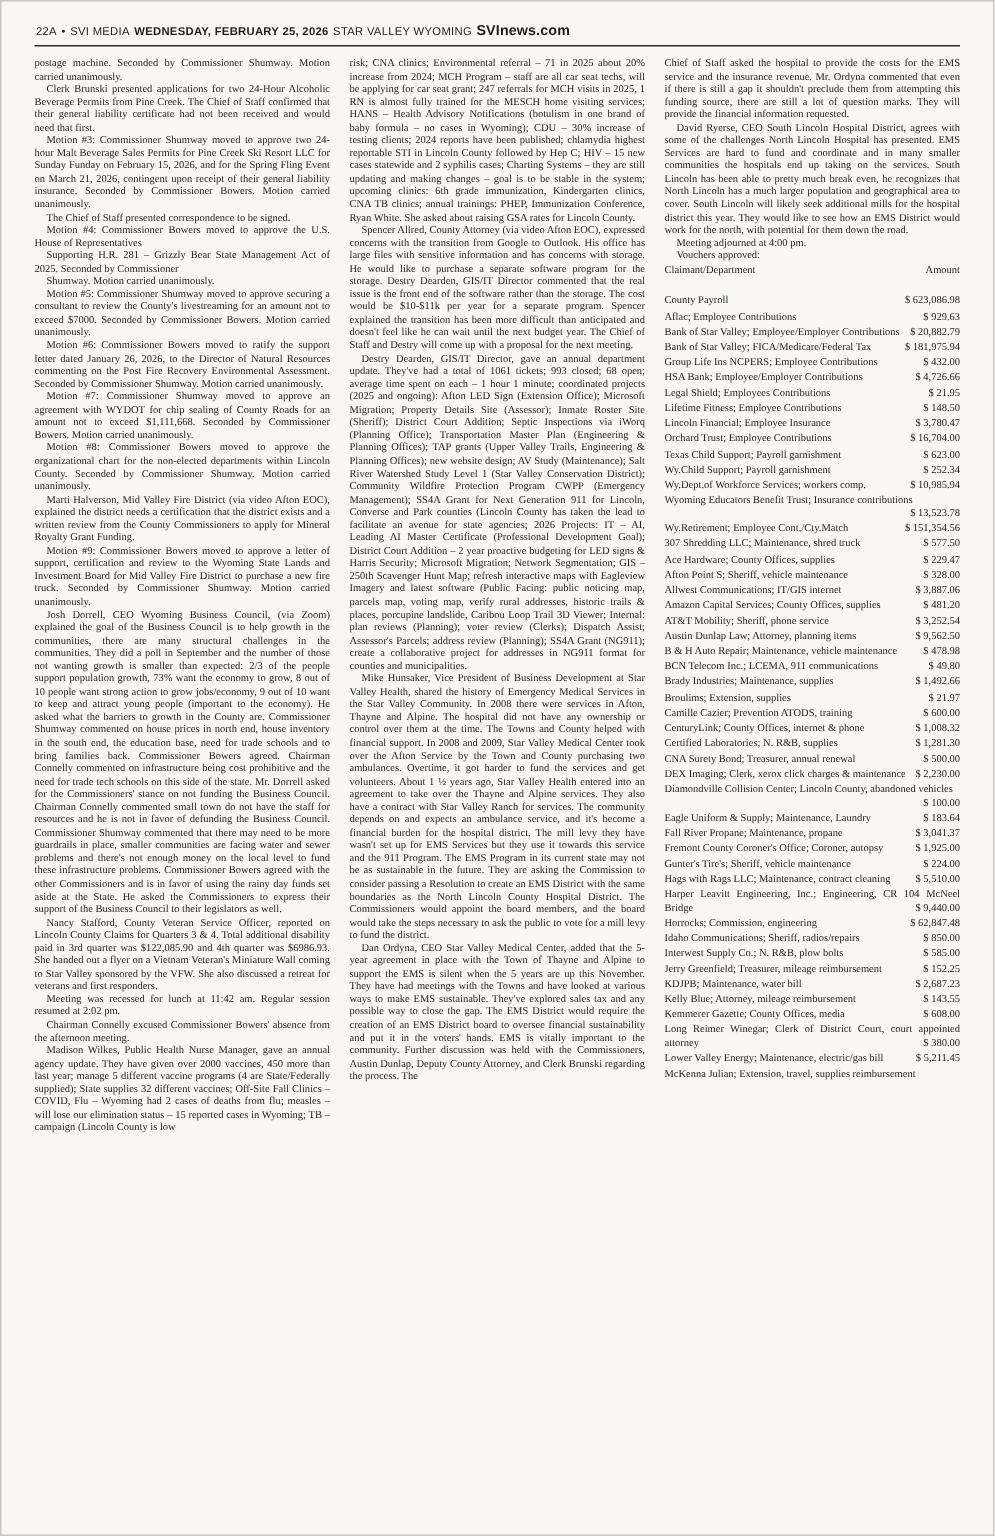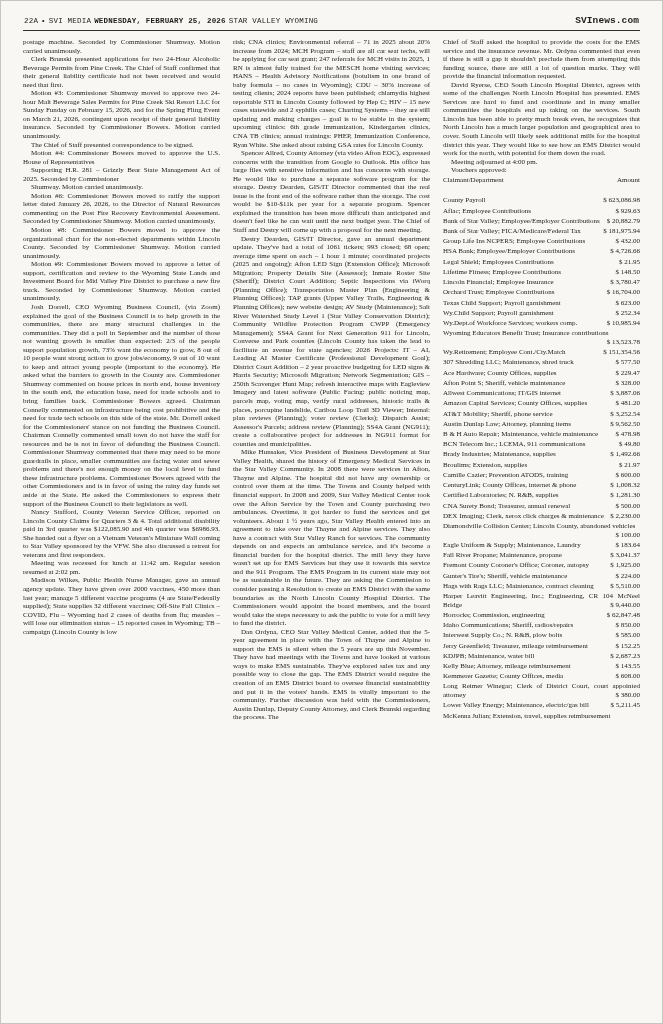--- a/index.html
+++ b/index.html
@@ -1,20 +1,20 @@
 <!DOCTYPE html>
 <html><head>
 <meta charset="utf-8">
 <style>
   html,body{margin:0;padding:0}
   body{width:663px;height:1024px;background:#d8d7d3;font-family:"Liberation Serif",serif}
   .page{width:663px;height:1024px;box-sizing:border-box;background:#f8f7f3;border:1px solid #c6c5c1;
         padding:8px 22px 12px;overflow:hidden;display:flex;flex-direction:column}
-  .masthead{display:flex;justify-content:space-between;align-items:baseline;
-        font-family:Liberation Mono, monospace;font-size:7.5px;color:#1d1d1d;
+  .masthead{display:flex;align-items:baseline;
+        font-family:Liberation Sans, sans-serif;font-size:7.5px;color:#1d1d1d;
         padding:6px 1px 3px;letter-spacing:.2px;white-space:nowrap}
   .m-left span{margin-right:3px}
   .m-date{font-weight:bold}
   .m-site{font-weight:bold;font-size:9.5px;letter-spacing:.1px}
   .rule{border-top:1.3px solid #2e2e2e;margin:1px 0 7px}
   .columns{display:flex;gap:13px;flex:1;overflow:hidden}
   .col{flex:1;min-width:0;font-size:7px;line-height:8.55px;text-align:justify;color:#1c1c1c;
        -webkit-hyphens:auto;hyphens:auto}
   .col p{margin:0;text-indent:8px}
   .col p:first-of-type{text-indent:0}
@@ -49,35 +49,39 @@
         <p>Motion #3: Commissioner Shumway moved to approve two 24-hour Malt Beverage Sales Permits for Pine Creek Ski Resort LLC for Sunday Funday on February 15, 2026, and for the Spring Fling Event on March 21, 2026, contingent upon receipt of their general liability insurance.  Seconded by Commissioner Bowers.  Motion carried unanimously.</p>
 
         <p>The Chief of Staff presented correspondence to be signed.</p>
 
         <p>Motion #4: Commissioner Bowers moved to approve the U.S. House of Representatives</p>
 
         <p>Supporting H.R. 281 – Grizzly Bear State Management Act of 2025.  Seconded by Commissioner</p>
 
         <p>Shumway. Motion carried unanimously.</p>
 
+        <p>Motion #5: Commissioner Shumway moved to approve securing a consultant to review the County's livestreaming for an amount not to exceed $7000.  Seconded by Commissioner Bowers.  Motion carried unanimously.</p>
 
         <p>Motion #6: Commissioner Bowers moved to ratify the support letter dated January 26, 2026, to the Director of Natural Resources commenting on the Post Fire Recovery Environmental Assessment.  Seconded by Commissioner Shumway.  Motion carried unanimously.</p>
 
+        <p>Motion #7: Commissioner Shumway moved to approve an agreement with WYDOT for chip sealing of County Roads for an amount not to exceed $1,111,668.  Seconded by Commissioner Bowers.  Motion carried unanimously.</p>
 
         <p>Motion #8: Commissioner Bowers moved to approve the organizational chart for the non-elected departments within Lincoln County.  Seconded by Commissioner Shumway.  Motion carried unanimously.</p>
 
+        <p>Marti Halverson, Mid Valley Fire District (via video Afton EOC), explained the district needs a certification that the district exists and a written review from the County Commissioners to apply for Mineral Royalty Grant Funding.</p>
 
         <p>Motion #9: Commissioner Bowers moved to approve a letter of support, certification and review to the Wyoming State Lands and Investment Board for Mid Valley Fire District to purchase a new fire truck.  Seconded by Commissioner Shumway.  Motion carried unanimously.</p>
 
         <p>Josh Dorrell, CEO Wyoming Business Council, (via Zoom) explained the goal of the Business Council is to help growth in the communities, there are many structural challenges in the communities.  They did a poll in September and the number of those not wanting growth is smaller than expected:  2/3 of the people support population growth, 73% want the economy to grow, 8 out of 10 people want strong action to grow jobs/economy, 9 out of 10 want to keep and attract young people (important to the economy). He asked what the barriers to growth in the County are. Commissioner Shumway commented on house prices in north end, house inventory in the south end, the education base, need for trade schools and to bring families back. Commissioner Bowers agreed.  Chairman Connelly commented on infrastructure being cost prohibitive and the need for trade tech schools on this side of the state. Mr. Dorrell asked for the Commissioners' stance on not funding the Business Council.  Chairman Connelly commented small town do not have the staff for resources and he is not in favor of defunding the Business Council. Commissioner Shumway commented that there may need to be more guardrails in place, smaller communities are facing water and sewer problems and there's not enough money on the local level to fund these infrastructure problems.  Commissioner Bowers agreed with the other Commissioners and is in favor of using the rainy day funds set aside at the State.  He asked the Commissioners to express their support of the Business Council to their legislators as well.</p>
 
         <p>Nancy Stafford, County Veteran Service Officer, reported on Lincoln County Claims for Quarters 3 &amp; 4.  Total additional disability paid in 3rd quarter was $122,085.90 and 4th quarter was $6986.93.  She handed out a flyer on a Vietnam Veteran's Miniature Wall coming to Star Valley sponsored by the VFW.  She also discussed a retreat for veterans and first responders.</p>
 
         <p>Meeting was recessed for lunch at 11:42 am.  Regular session resumed at 2:02 pm.</p>
 
+        <p>Chairman Connelly excused Commissioner Bowers' absence from the afternoon meeting.</p>
 
         <p>Madison Wilkes, Public Health Nurse Manager, gave an annual agency update.  They have given over 2000 vaccines, 450 more than last year; manage 5 different vaccine programs (4 are State/Federally supplied); State supplies 32 different vaccines; Off-Site Fall Clinics – COVID, Flu – Wyoming had 2 cases of deaths from flu; measles – will lose our elimination status – 15 reported cases in Wyoming; TB – campaign (Lincoln County is low</p>
       </div>
 
     <div class="col">
 
         <p>risk; CNA clinics; Environmental referral – 71 in 2025 about 20% increase from 2024; MCH Program – staff are all car seat techs, will be applying for car seat grant; 247 referrals for MCH visits in 2025, 1 RN is almost fully trained for the MESCH home visiting services; HANS – Health Advisory Notifications (botulism in one brand of baby formula – no cases in Wyoming); CDU – 30% increase of testing clients; 2024 reports have been published;  chlamydia highest reportable STI in Lincoln County followed by Hep C; HIV – 15 new cases statewide and 2 syphilis cases; Charting Systems – they are still updating and making changes – goal is to be stable in the system; upcoming clinics:  6th grade immunization, Kindergarten clinics, CNA TB clinics; annual trainings:  PHEP, Immunization Conference, Ryan White.  She asked about raising GSA rates for Lincoln County.</p>
 
         <p>Spencer Allred, County Attorney (via video Afton EOC), expressed concerns with the transition from Google to Outlook.  His office has large files with sensitive information and has concerns with storage.  He would like to purchase a separate software program for the storage.  Destry Dearden, GIS/IT Director commented that the real issue is the front end of the software rather than the storage.  The cost would be $10-$11k per year for a separate program. Spencer explained the transition has been more difficult than anticipated and doesn't feel like he can wait until the next budget year.  The Chief of Staff and Destry will come up with a proposal for the next meeting.</p>
 

